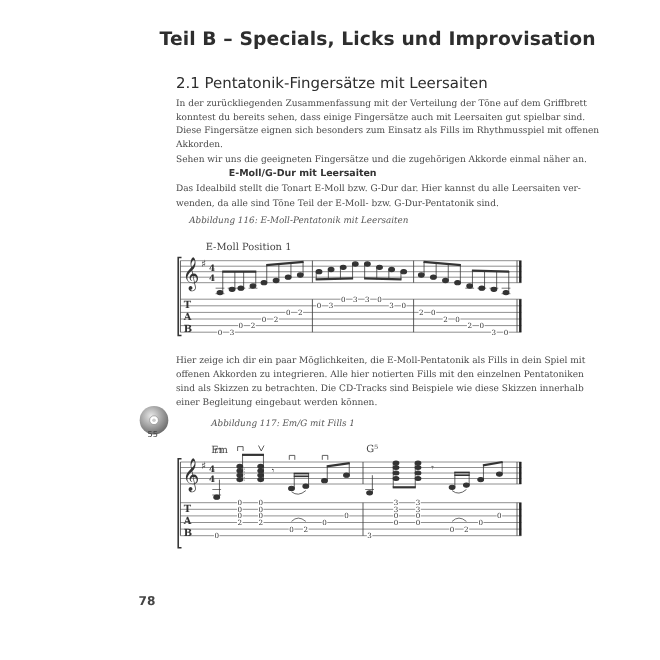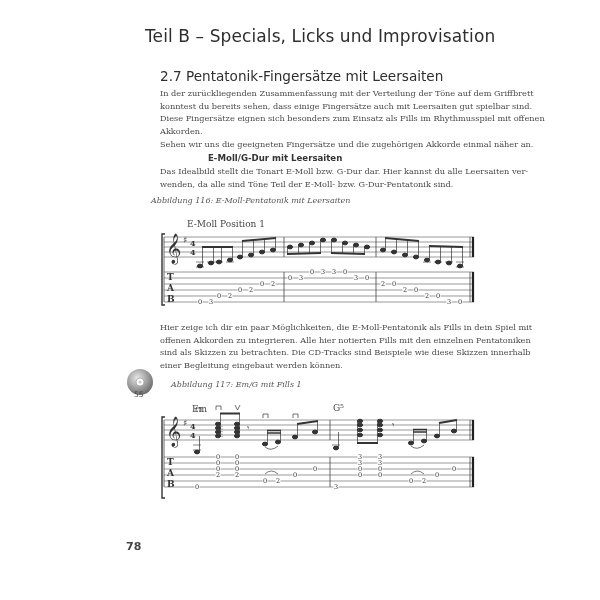--- a/index.html
+++ b/index.html
@@ -1,33 +1,33 @@
 <!DOCTYPE html>
 <html><head>
 <meta charset="utf-8">
 <style>
   html, body { margin:0; padding:0; background:#ffffff; }
   body { width:600px; height:600px; position:relative; overflow:hidden; font-family:"DejaVu Serif", serif; color:#3a3a3a; }
   .abs { position:absolute; }
-  .h1 { left:145px; top:26px; font-family:"DejaVu Sans", sans-serif; font-size:17px; font-weight:normal; color:#2e2e2e; letter-spacing:0.1px; white-space:nowrap; }
+  .h1 { left:145px; top:26px; font-family:"DejaVu Sans", sans-serif; font-size:17px; font-weight:bold; color:#2e2e2e; letter-spacing:0.1px; white-space:nowrap; }
   .h2 { left:160px; top:68px; font-family:"DejaVu Sans", sans-serif; font-size:13.6px; color:#2e2e2e; white-space:nowrap; }
   .para { left:160px; width:320px; font-size:8.2px; line-height:12.7px; color:#4a4a4a; }
   .para div { white-space:nowrap; }
   .sub { left:160px; top:153px; font-family:"DejaVu Sans", sans-serif; font-size:8.6px; font-weight:bold; color:#333; white-space:nowrap;padding-left:48px; }
-  .caption { left:151px; font-size:8px; font-style:italic; color:#555; white-space:nowrap; }
+  .caption { left:172px; font-size:8px; font-style:italic; color:#555; white-space:nowrap; }
   .pagenum { left:126px; top:540px; font-family:"DejaVu Sans", sans-serif; font-size:11px; font-weight:bold; color:#444; }
   .cd { left:126px; top:368px; width:28px; height:28px; }
   .cdnum { left:134px; top:390px; font-family:"DejaVu Sans", sans-serif; font-size:7.5px; color:#444; }
   svg text { font-family:"DejaVu Serif", serif; }
 </style>
 </head>
 <body>
 
 <div class="abs h1">Teil B – Specials, Licks und Improvisation</div>
-<div class="abs h2">2.7 Pentatonik-Fingersätze mit Leersaiten</div>
+<div class="abs h2">2.1 Pentatonik-Fingersätze mit Leersaiten</div>
 
 <div class="abs para" style="top:87px;">
   <div>In der zurückliegenden Zusammenfassung mit der Verteilung der Töne auf dem Griffbrett</div>
   <div>konntest du bereits sehen, dass einige Fingersätze auch mit Leersaiten gut spielbar sind.</div>
   <div>Diese Fingersätze eignen sich besonders zum Einsatz als Fills im Rhythmusspiel mit offenen</div>
   <div>Akkorden.</div>
   <div>Sehen wir uns die geeigneten Fingersätze und die zugehörigen Akkorde einmal näher an.</div>
 </div>
 
 <div class="abs sub">E-Moll/G-Dur mit Leersaiten</div>

